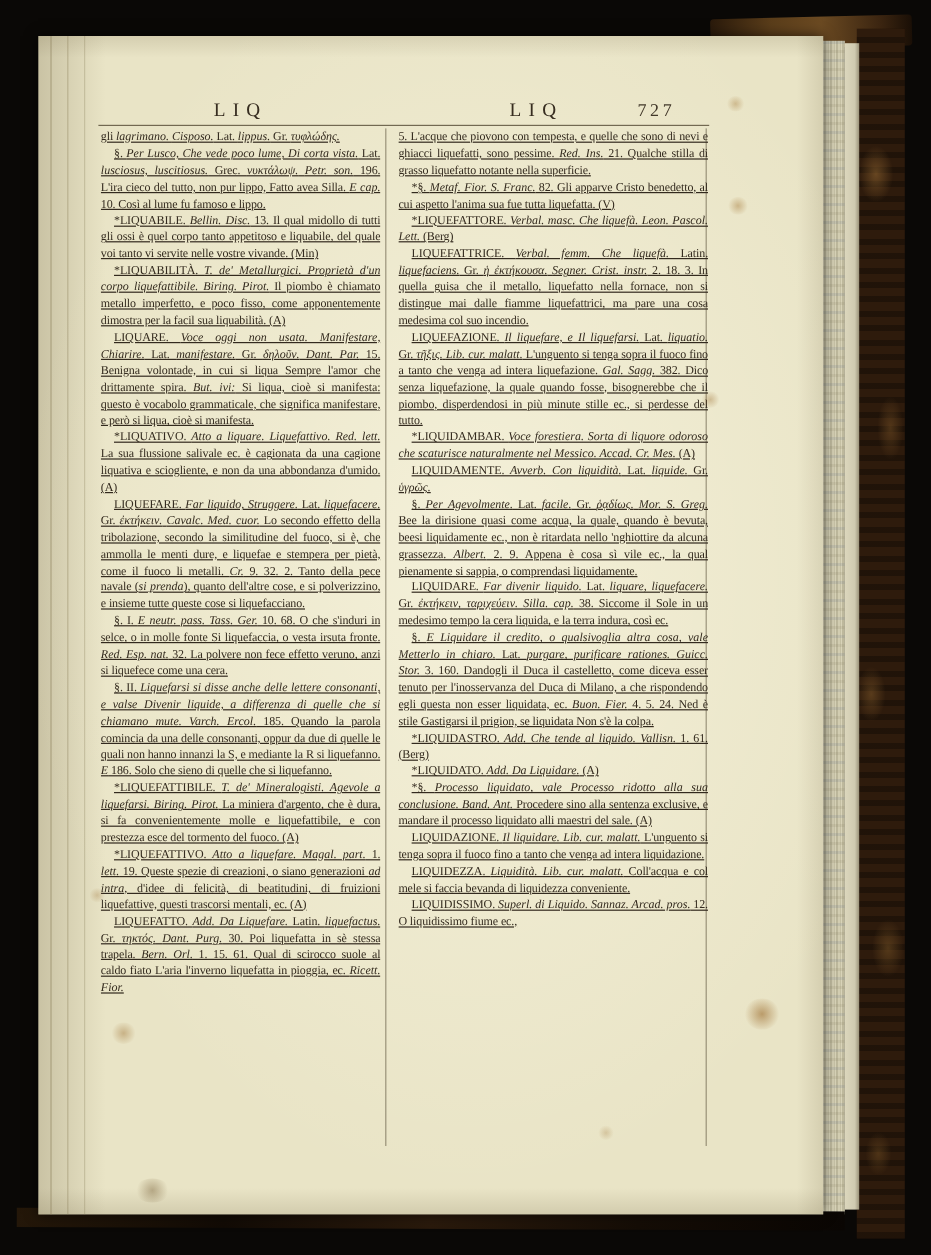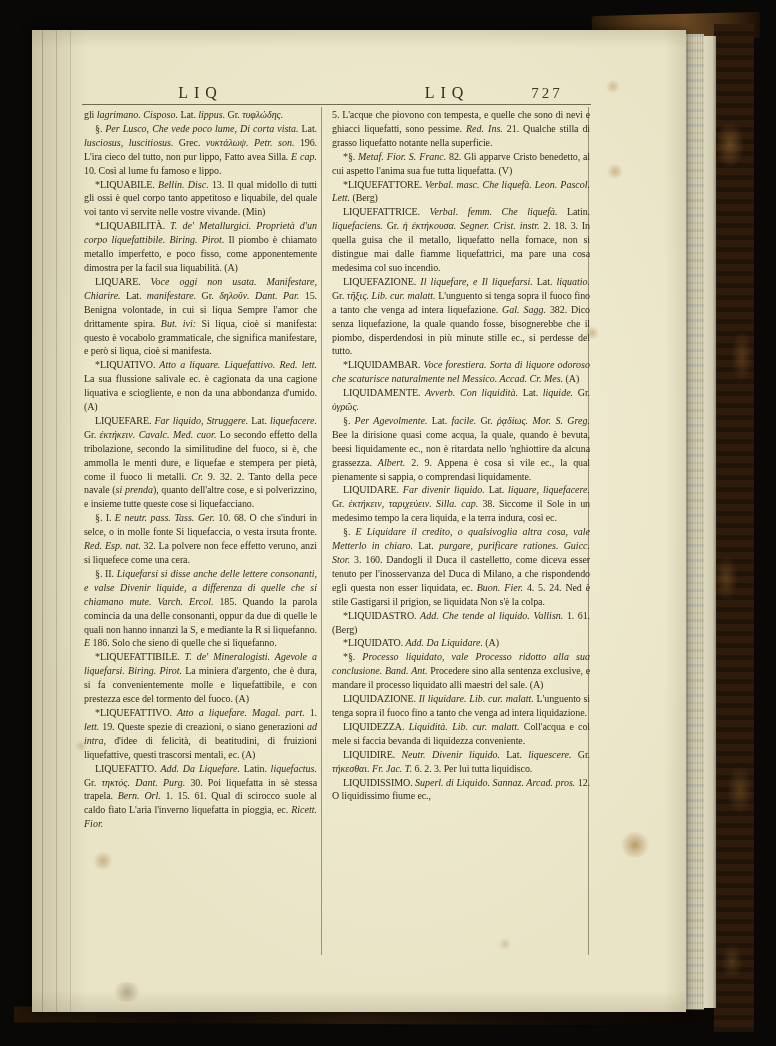--- a/index.html
+++ b/index.html
@@ -48,21 +48,21 @@
   .page-number{position:absolute;top:55px;left:472px;width:86px;font-size:15px;letter-spacing:3px;
      color:#42382a;text-align:center;}
   .rule-h{position:absolute;left:50px;top:74px;width:509px;height:1px;background:rgba(74,63,42,.75);}
   .rule-v{position:absolute;top:77px;height:848px;width:1px;background:rgba(74,63,42,.5);}
   .rv-center{left:289px;}
   .rv-right{left:556px;}
   .col{position:absolute;top:78px;height:852px;overflow:hidden;font-size:10px;line-height:13.9px;
      color:#332a1e;text-align:justify;letter-spacing:-0.1px;hyphens:auto;}
   .col-left{left:52px;width:233px;}
   .col-right{left:300px;width:258px;}
-  .par{margin:0;}
+  .par{margin:0;text-decoration:underline;}
   .par.ind{text-indent:11px;}
   .par i{letter-spacing:0;}
   
   .fox{position:absolute;border-radius:50%;pointer-events:none;}
   .f1{left:605px;top:80px;width:16px;height:13px;background:radial-gradient(circle,rgba(156,108,40,.35),rgba(156,108,40,0) 70%);}
   .f2{left:606px;top:164px;width:18px;height:15px;background:radial-gradient(circle,rgba(156,108,40,.4),rgba(156,108,40,0) 70%);}
   .f3{left:584px;top:326px;width:16px;height:14px;background:radial-gradient(circle,rgba(150,102,38,.35),rgba(150,102,38,0) 70%);}
   .f4{left:620px;top:832px;width:30px;height:26px;background:radial-gradient(circle,rgba(148,96,30,.55),rgba(148,96,30,0) 72%);}
   .f5{left:92px;top:852px;width:22px;height:18px;background:radial-gradient(circle,rgba(150,102,38,.4),rgba(150,102,38,0) 70%);}
   .f6{left:112px;top:982px;width:30px;height:20px;background:radial-gradient(circle,rgba(120,96,56,.45),rgba(120,96,56,0) 72%);}
@@ -116,21 +116,20 @@
         <p class="par ind"><span>*LIQUIDAMBAR. </span><i>Voce forestiera. Sorta di liquore odoroso che scaturisce naturalmente nel Messico. Accad. Cr. Mes.</i><span> (A)</span></p>
         <p class="par ind"><span>LIQUIDAMENTE. </span><i>Avverb. Con liquidità.</i><span> Lat. </span><i>liquide.</i><span> Gr. </span><i>ὑγρῶς.</i></p>
         <p class="par ind"><span>§. </span><i>Per Agevolmente.</i><span> Lat. </span><i>facile.</i><span> Gr. </span><i>ῥᾳδίως.</i><span> </span><i>Mor. S. Greg.</i><span> Bee la dirisione quasi come acqua, la quale, quando è bevuta, beesi liquidamente ec., non è ritardata nello 'nghiottire da alcuna grassezza. </span><i>Albert.</i><span> 2. 9. Appena è cosa sì vile ec., la qual pienamente si sappia, o comprendasi liquidamente.</span></p>
         <p class="par ind"><span>LIQUIDARE. </span><i>Far divenir liquido.</i><span> Lat. </span><i>liquare, liquefacere.</i><span> Gr. </span><i>ἐκτήκειν, ταριχεύειν.</i><span> </span><i>Silla. cap.</i><span> 38. Siccome il Sole in un medesimo tempo la cera liquida, e la terra indura, così ec.</span></p>
         <p class="par ind"><span>§. </span><i>E Liquidare il credito, o qualsivoglia altra cosa, vale Metterlo in chiaro.</i><span> Lat. </span><i>purgare, purificare rationes.</i><span> </span><i>Guicc. Stor.</i><span> 3. 160. Dandogli il Duca il castelletto, come diceva esser tenuto per l'inosservanza del Duca di Milano, a che rispondendo egli questa non esser liquidata, ec. </span><i>Buon. Fier.</i><span> 4. 5. 24. Ned è stile Gastigarsi il prigion, se liquidata Non s'è la colpa.</span></p>
         <p class="par ind"><span>*LIQUIDASTRO. </span><i>Add. Che tende al liquido. Vallisn.</i><span> 1. 61. (Berg)</span></p>
         <p class="par ind"><span>*LIQUIDATO. </span><i>Add. Da Liquidare.</i><span> (A)</span></p>
         <p class="par ind"><span>*§. </span><i>Processo liquidato, vale Processo ridotto alla sua conclusione. Band. Ant.</i><span> Procedere sino alla sentenza exclusive, e mandare il processo liquidato alli maestri del sale. (A)</span></p>
         <p class="par ind"><span>LIQUIDAZIONE. </span><i>Il liquidare. Lib. cur. malatt.</i><span> L'unguento si tenga sopra il fuoco fino a tanto che venga ad intera liquidazione.</span></p>
         <p class="par ind"><span>LIQUIDEZZA. </span><i>Liquidità. Lib. cur. malatt.</i><span> Coll'acqua e col mele si faccia bevanda di liquidezza conveniente.</span></p>
-        <p class="par ind"><span>LIQUIDIRE. </span><i>Neutr. Divenir liquido.</i><span> Lat. </span><i>liquescere.</i><span> Gr. </span><i>τήκεσθαι.</i><span> </span><i>Fr. Jac. T.</i><span> 6. 2. 3. Per lui tutta liquidisco.</span></p>
         <p class="par ind"><span>LIQUIDISSIMO. </span><i>Superl. di Liquido. Sannaz. Arcad. pros.</i><span> 12. O liquidissimo fiume ec.,</span></p>
       </div>
   </div>
 
   <div class="fox f1"></div>
   <div class="fox f2"></div>
   <div class="fox f3"></div>
   <div class="fox f4"></div>
   <div class="fox f5"></div>
   <div class="fox f6"></div>

